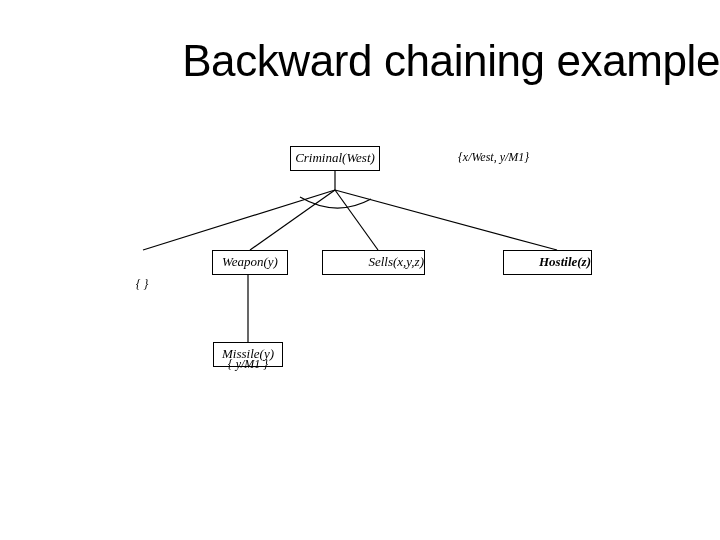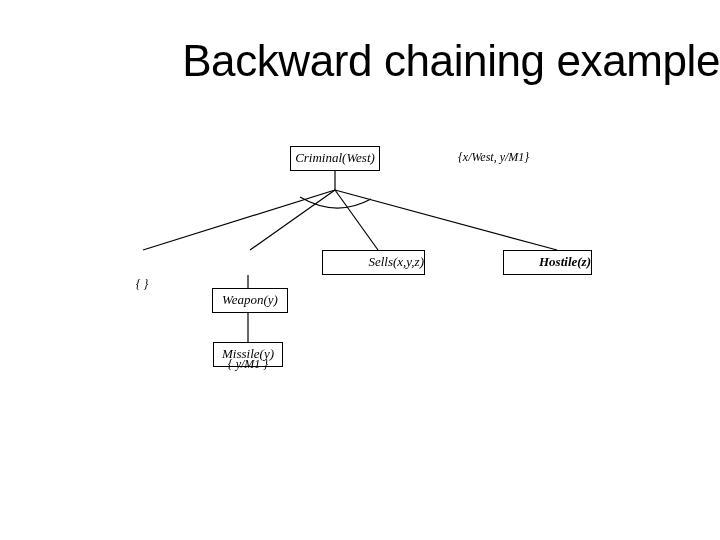--- a/index.html
+++ b/index.html
@@ -103,21 +103,21 @@
       </g>
     </svg>
 
     <div class="node center" style="left:290px; top:146px; width:90px;">Criminal(West)</div>
 
     <div class="subst annot" style="left:458px; top:150px;">{x/West, y/M1}</div>
 
 
     <div class="subst" style="left:112px; top:277px; width:60px;">{ }</div>
 
-    <div class="node center" style="left:212px; top:250px; width:76px;margin-top:38px;">Weapon(y)</div>
+    <div class="node center" style="left:212px; top:250px; width:76px;">Weapon(y)</div>
 
     <div class="node leftpad" style="left:322px; top:250px; width:103px;">Sells(x,y,z)</div>
 
     <div class="node leftpad" style="left:503px; top:250px; width:89px;font-weight:bold;">Hostile(z)</div>
 
     <div class="node center" style="left:213px; top:342px; width:70px;">Missile(y)</div>
 
     <div class="subst" style="left:208px; top:357px; width:80px;">{ y/M1 }</div>
 
   </div>

